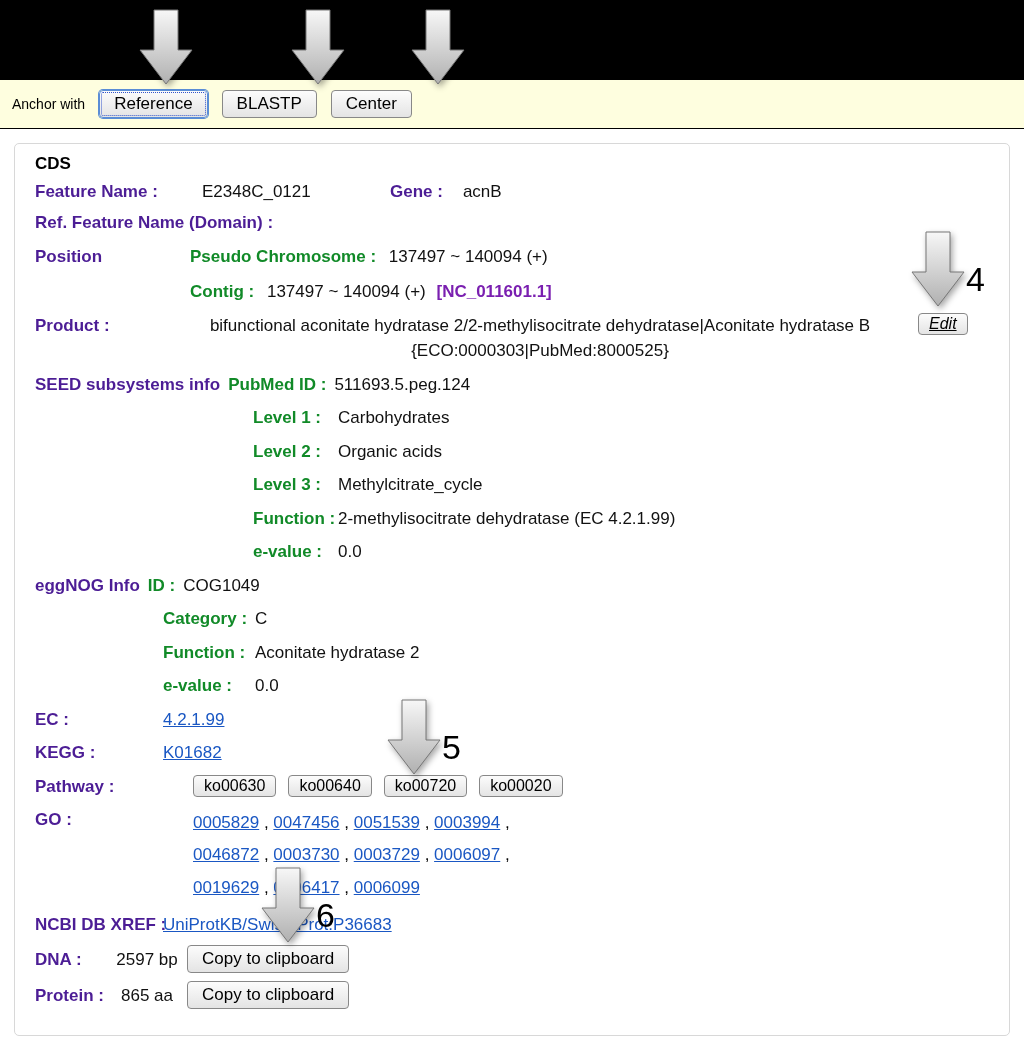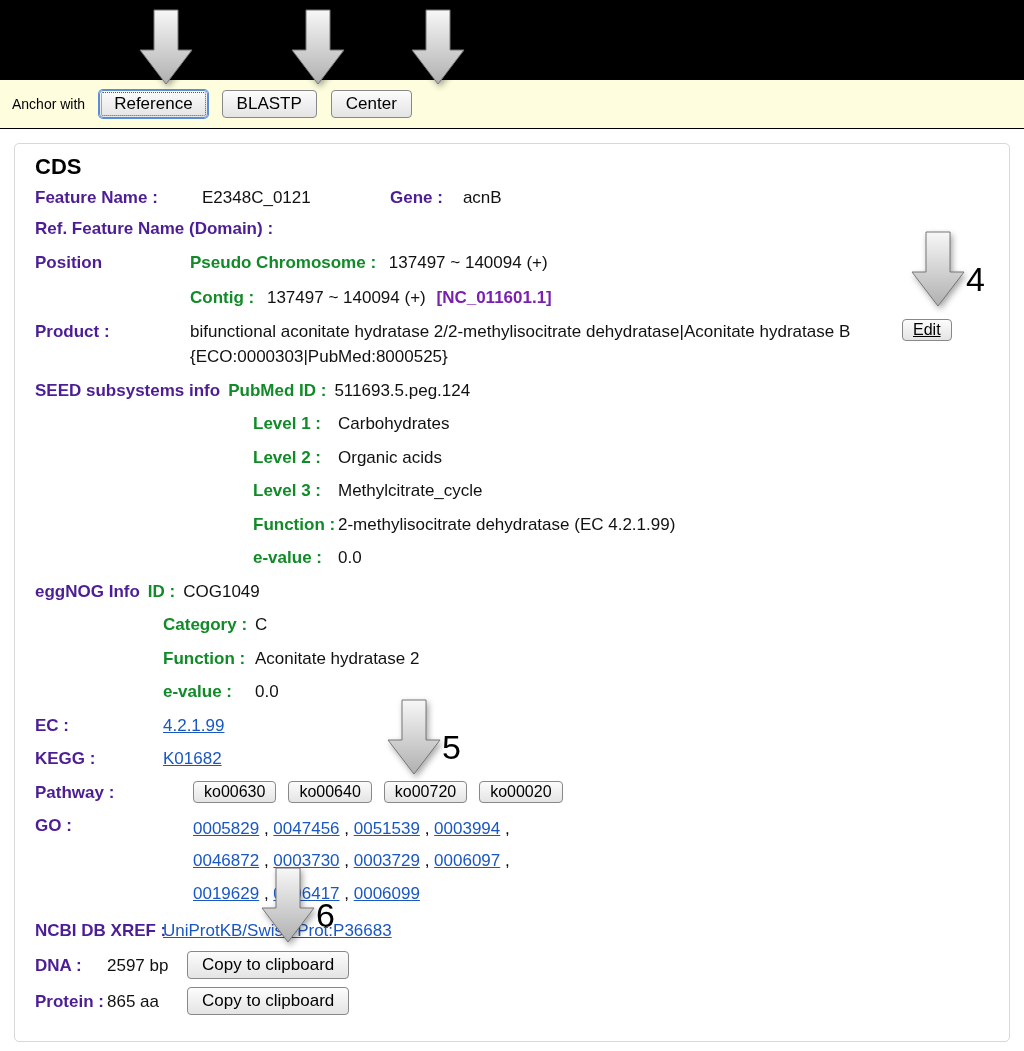--- a/index.html
+++ b/index.html
@@ -46,21 +46,21 @@
     font-size: 16px;
   }
   .panel {
     margin: 14px;
     border: 1px solid #d8d8d8;
     border-radius: 5px;
     padding: 10px 20px 18px 20px;
   }
   .panel-title {
     font-weight: bold;
-    font-size: 22px;
+    font-size: 17px;
     margin-bottom: 8px;
   }
   .row {
     display: flex;
     align-items: flex-start;
     margin: 8px 0;
     line-height: 1.5;
   }
   .lblblue {
     color: #4c1d95;
@@ -76,21 +76,21 @@
   }
   .lblpurple {
     color: #7a1fb0;
     font-weight: bold;
   }
   .linkblue {
     color: #1a57c3;
     text-decoration: underline;
     cursor: pointer;
   }
-  .val { color: #111; }
+  .val { color: #111; text-align: center; }
   .seed-indent { margin-left: 218px; }
   .eggnog-indent { margin-left: 128px; }
   .pathway-btns { margin-left: 30px; display: flex; gap: 12px; align-items: center; }
   .golist { margin-left: 30px; max-width: 460px; line-height: 1.9; }
   .callout {
     position: absolute;
     display: flex;
     flex-direction: column;
     align-items: center;
     pointer-events: none;
@@ -190,21 +190,21 @@
   <div class="callout" style="left:910px; top:230px;">
     <svg class="arrow-svg" width="56" height="78" viewBox="0 0 56 78">
       <path d="M16 2 H40 V42 H54 L28 76 L2 42 H16 Z" fill="url(#g1)" stroke="#777" stroke-width="1"></path>
     </svg>
     <div class="num">4</div>
   </div>
 
   <div class="row" style="align-items:flex-start;">
     <span class="lblblue" style="width:155px; display:inline-block;">Product :</span>
     <span class="val" style="flex:1; max-width:700px;">bifunctional aconitate hydratase 2/2-methylisocitrate dehydratase|Aconitate hydratase B {ECO:0000303|PubMed:8000525}</span>
-    <button class="btn btn-small" style="margin-left:12px; text-decoration: underline;">Edit</button>
+    <button class="btn btn-small" style="margin-left:28px; text-decoration: underline; font-style: italic;">Edit</button>
   </div>
 
   <div class="row">
     <span class="lblblue" style="display:inline-block;">SEED subsystems info</span>
     <span class="lblgreen" style="margin-left:8px;">PubMed ID :</span>
     <span class="val" style="margin-left:8px;">511693.5.peg.124</span>
   </div>
   <div class="row seed-indent">
     <span class="lblgreen" style="width:85px; display:inline-block;">Level 1 :</span>
     <span class="val">Carbohydrates</span>

